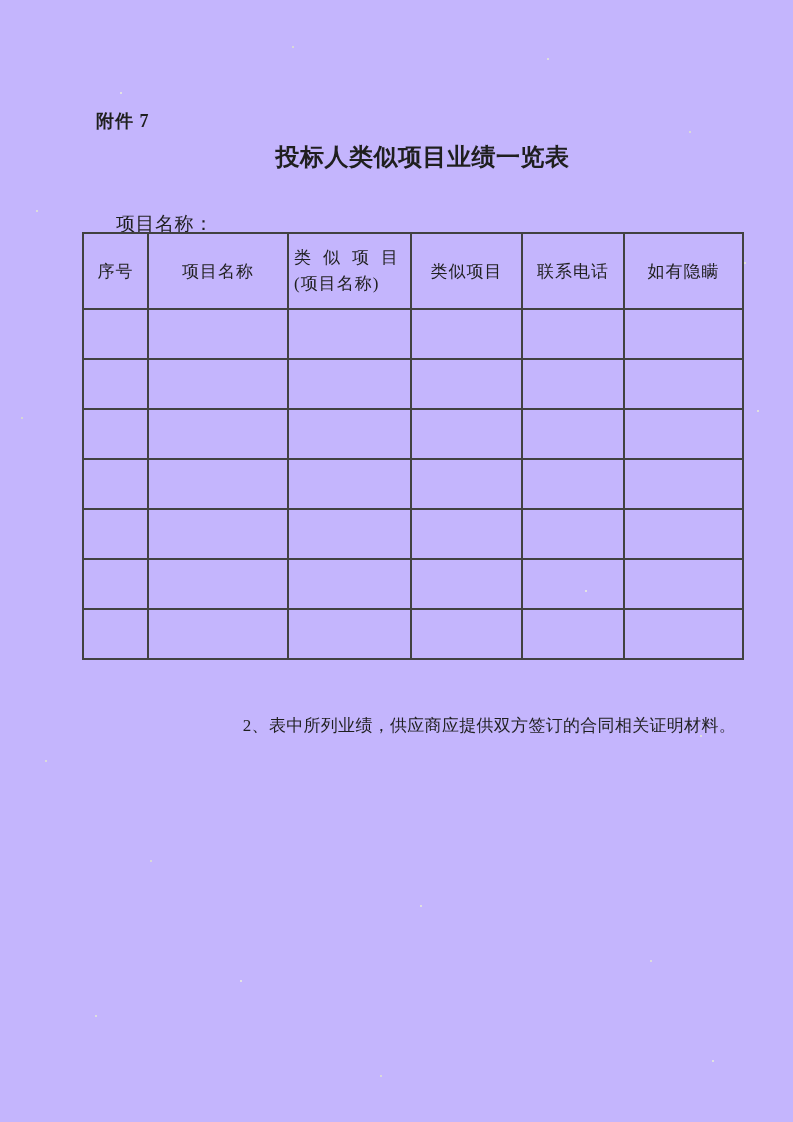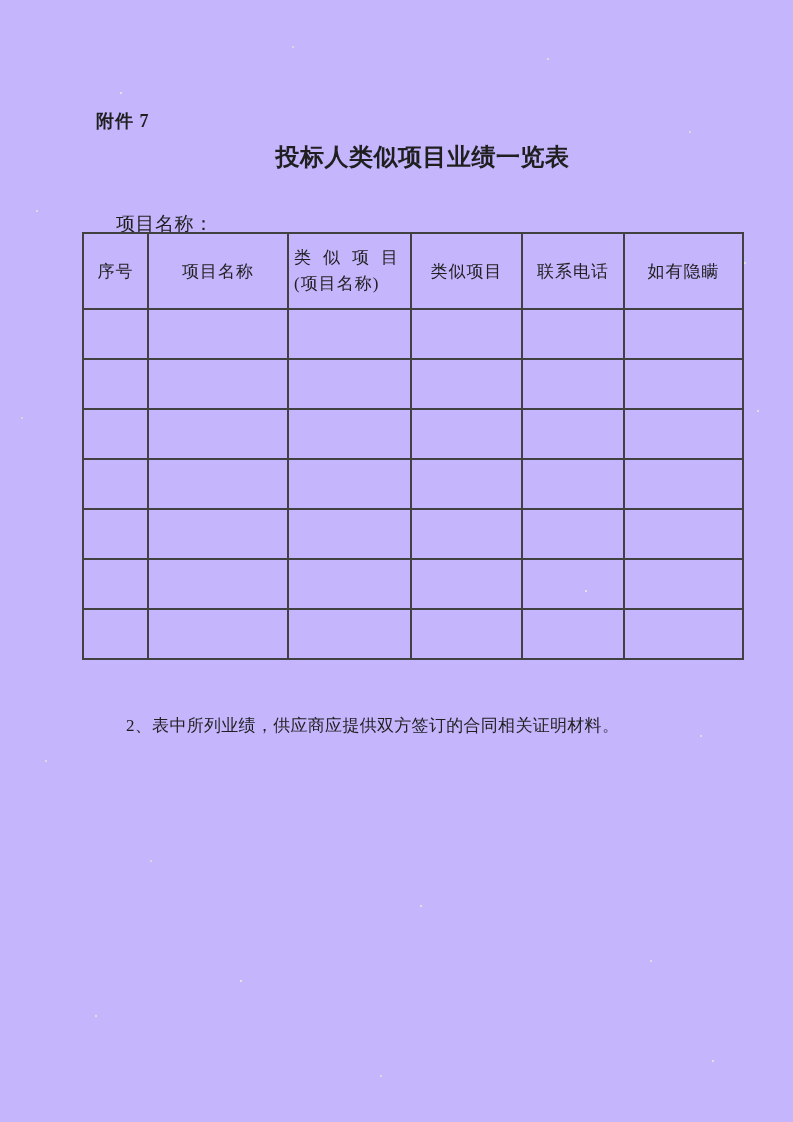--- a/index.html
+++ b/index.html
@@ -110,21 +110,21 @@
     top: 709px;
     width: 648px;
     font-size: 17px;
     line-height: 34px;
     letter-spacing: 0.3px;
   }
   .notes .note-line {
     white-space: nowrap;
   }
   .notes .indent-lg { text-indent: 43px; }
-  .notes .indent-md { text-indent: 38px; }
+  .notes .indent-md { text-indent: 38px; text-align: right; }
 </style>
 </head>
 <body>
 
 <div class="page">
 
   <div class="noise"></div>
 
   <div class="attachment-label">附件 7</div>
 

